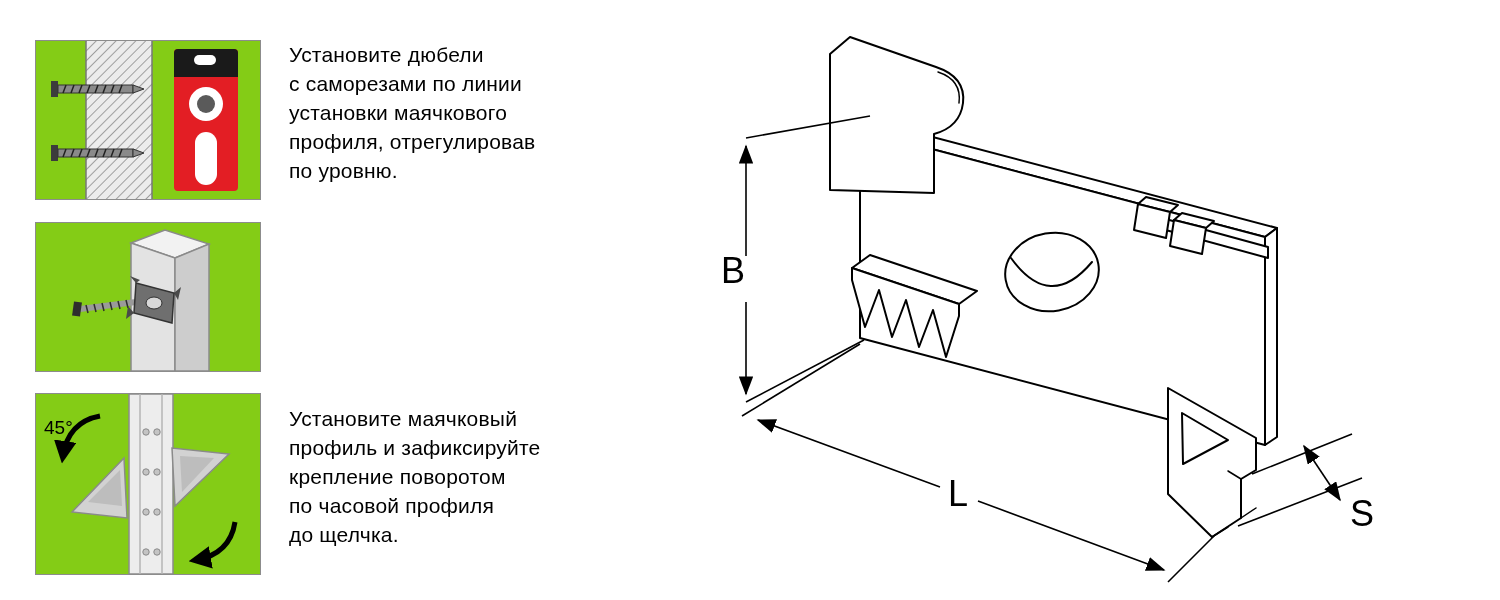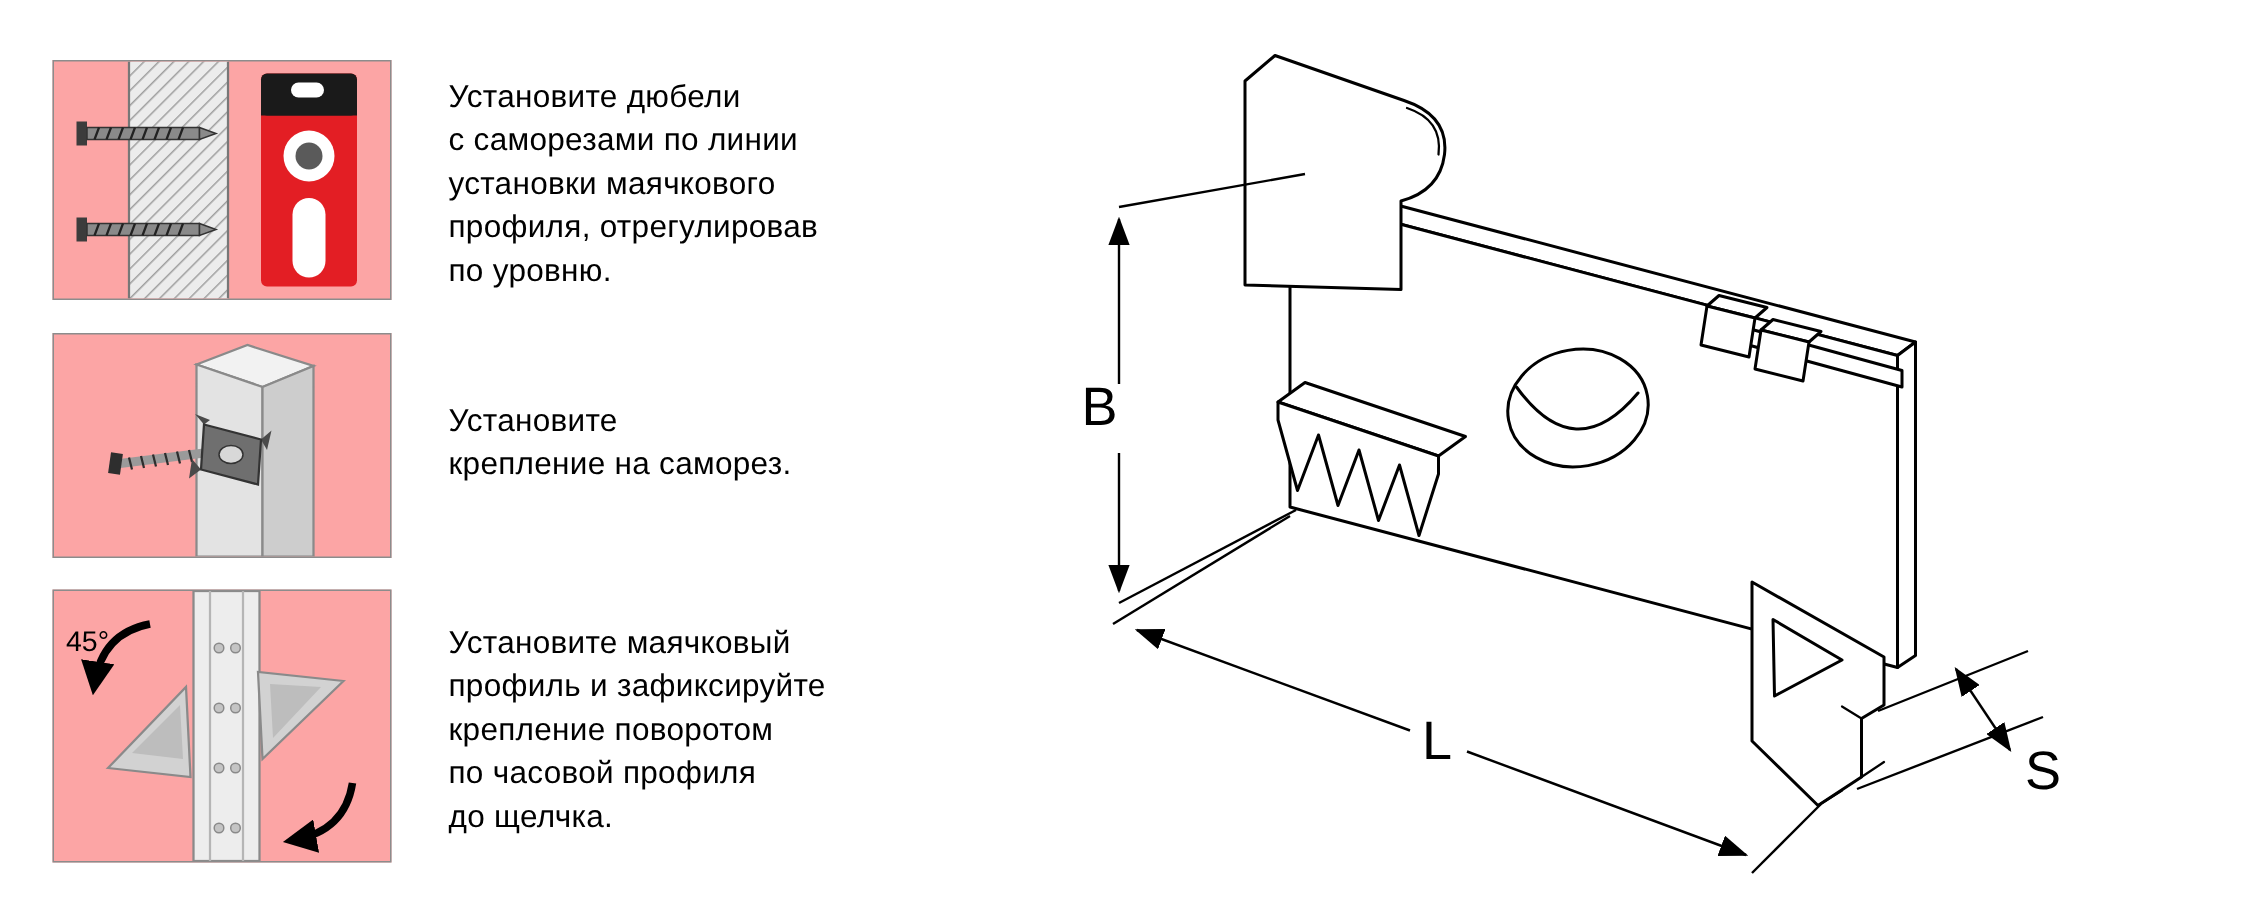--- a/index.html
+++ b/index.html
@@ -1,19 +1,19 @@
 <!DOCTYPE html>
 <html><head>
 <meta charset="utf-8">
 <style>
   html,body{margin:0;padding:0;background:#fff;}
   .canvas{position:relative;width:1500px;height:600px;background:#fff;
           font-family:"Liberation Sans",sans-serif;color:#000;overflow:hidden;}
-  .step-figure{position:absolute;border:1px solid #8c8c8c;background:#fca5a5;box-sizing:border-box;}
-  .step-text{position:absolute;margin:16px;font-size:21px;line-height:29px;white-space:pre-line;letter-spacing:.2px;}
+  .step-figure{position:absolute;border:1px solid #8c8c8c;background:#84cc16;box-sizing:border-box;}
+  .step-text{position:absolute;margin:6px;font-size:21px;line-height:29px;white-space:pre-line;letter-spacing:.2px;}
   .drawing{position:absolute;left:700px;top:0;width:800px;height:600px;}
   svg{display:block;}
   .dim-label{font-family:"Liberation Sans",sans-serif;font-size:36px;}
   .angle-label{font-family:"Liberation Sans",sans-serif;font-size:19px;}
 </style>
 </head>
 <body>
 
 <div class="canvas">
 
@@ -73,22 +73,20 @@
       </g>
       <g>
         <polygon points="94,53 104,57 100,60" fill="#4a4a4a"></polygon>
         <polygon points="145,64 142,77 138,70" fill="#4a4a4a"></polygon>
         <polygon points="90,96 92,83 98,90" fill="#4a4a4a"></polygon>
         <polygon points="100,60 138,70 136,100 98,90" fill="#6f6f6f" stroke="#333" stroke-width="1.5"></polygon>
         <ellipse cx="118" cy="80" rx="8" ry="6" fill="#d8d8d8" stroke="#333" stroke-width="1"></ellipse>
       </g>
     </svg>
   </div>
-  <p class="step-text" style="left:283px;top:250px;width:320px;">Установите
-крепление на саморез.</p>
 
   <div class="step-figure" style="left:35px;top:393px;width:226px;height:182px;">
     <svg width="224" height="180" viewBox="0 0 224 180">
       <defs>
         <marker id="rotArrow" markerWidth="4.5" markerHeight="4.5" refX="3" refY="2.25" orient="auto">
           <path d="M0,0 L4.5,2.25 L0,4.5 Z" fill="#000"></path>
         </marker>
       </defs>
       <g>
         <rect x="93" y="0" width="44" height="180" fill="#ededed" stroke="#8a8a8a" stroke-width="1.5"></rect>

